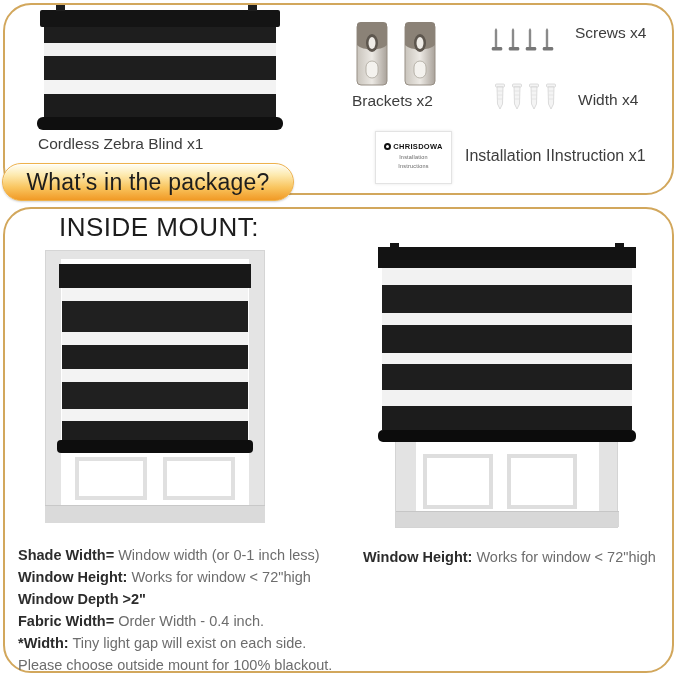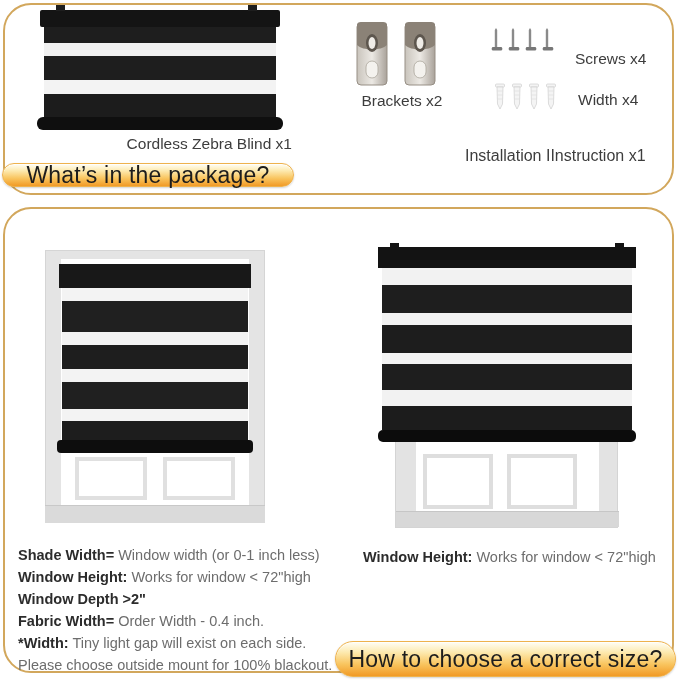--- a/index.html
+++ b/index.html
@@ -11,39 +11,39 @@
   #panel-package{left:3px;top:3px;width:671px;height:192px;}
   #panel-size{left:3px;top:207px;width:671px;height:466px;}
 
   .badge{
     position:absolute;display:flex;align-items:center;justify-content:center;
     border-radius:20px;color:#1d1d1d;font-size:23px;letter-spacing:0.2px;
     background:linear-gradient(180deg,#fffef6 0%,#fdeab0 30%,#f9c55f 65%,#f19a26 100%);
     box-shadow:inset 0 1px 0 rgba(255,255,255,0.7),0 1px 2px rgba(0,0,0,0.18);
     border:1px solid #eeb24d;box-sizing:border-box;
   }
-  #badge-package{left:2px;top:163px;width:292px;height:24px;}
+  #badge-package{left:2px;top:163px;width:292px;height:38px;}
   #badge-size{left:335px;top:641px;width:341px;height:36px;}
 
   
   .abs{position:absolute;}
   .blind-headrail{background:#141414;border-radius:2px;}
   .blind-tab{background:#1e1e1e;}
   .blind-rail{background:#0f0f0f;border-radius:6px;}
   #prod-headrail{left:40px;top:10px;width:240px;height:17px;}
   #prod-tab-l{left:56px;top:5px;width:9px;height:6px;}
   #prod-tab-r{left:248px;top:5px;width:9px;height:6px;}
   #prod-fabric{left:44px;top:27px;width:232px;height:91px;
     background:linear-gradient(180deg,#1e1e1e 0 16px,#f1f1f1 16px 29px,#1e1e1e 29px 53px,#f3f3f3 53px 67px,#1c1c1c 67px 91px);}
   #prod-rail{left:37px;top:117px;width:246px;height:13px;}
 
   .item-label{position:absolute;font-size:15.5px;color:#3d3d3d;white-space:nowrap;}
-  #label-blind{left:48px;top:135px;width:244px;text-align:right;}
-  #label-brackets{left:352px;top:92px;width:100px;text-align:center;}
-  #label-screws{left:575px;top:50px;}
+  #label-blind{left:38px;top:135px;width:244px;text-align:left;}
+  #label-brackets{left:352px;top:92px;width:100px;text-align:left;}
+  #label-screws{left:575px;top:24px;}
   #label-anchor{left:578px;top:91px;}
   #label-instruction{left:465px;top:147px;font-size:16px;}
 
   #svg-brackets{left:352px;top:20px;}
   #svg-screws{left:488px;top:26px;}
   #svg-anchors{left:492px;top:82px;}
 
   #card{
     left:375px;top:131px;width:77px;height:53px;background:#ffffff;
     border:1px solid #e3e3e3;box-shadow:0 0 3px rgba(0,0,0,0.10);box-sizing:border-box;
@@ -162,28 +162,37 @@
     </g>
     <g stroke="#dcdcdc" stroke-width="0.7">
       <path d="M5.5 9 h5 M5.5 13 h5 M5.5 17 h5"></path>
         <path d="M22.5 9 h5 M22.5 13 h5 M22.5 17 h5"></path>
       <path d="M39.5 9 h5 M39.5 13 h5 M39.5 17 h5"></path>
         <path d="M56.5 9 h5 M56.5 13 h5 M56.5 17 h5"></path>
     </g>
   </svg>
   <div class="item-label" id="label-anchor">Width x4</div>
 
+  <div class="abs" id="card">
+    <div class="card-brand">
+      <span class="card-logo"></span>
+      <span>CHRISDOWA</span>
+    </div>
+    <div class="card-small">Installation</div>
+    <div class="card-small">Instructions</div>
+  </div>
   <div class="item-label" id="label-instruction">Installation IInstruction x1</div>
 
   <div class="badge" id="badge-package">
     <span>What’s in the package?</span>
   </div>
 
   <section class="panel" id="panel-size"></section>
 
+  <div class="mount-heading" id="heading-inside">INSIDE MOUNT:</div>
 
   <div class="abs" id="win-inside">
     <div class="wi-frame"></div>
     <div class="wi-inner"></div>
     <div class="wi-pane" id="wi-pane-l"></div>
     <div class="wi-pane" id="wi-pane-r"></div>
     <div class="wi-sill"></div>
     <div id="wi-headrail"></div>
     <div id="wi-fabric"></div>
     <div id="wi-rail"></div>
@@ -209,17 +218,14 @@
     <div class="spec-line"><b>Window Depth &gt;2"</b><span></span></div>
     <div class="spec-line"><b>Fabric Width=</b><span> Order Width - 0.4 inch.</span></div>
     <div class="spec-line"><b>*Width:</b><span> Tiny light gap will exist on each side.</span></div>
     <div class="spec-line"><b></b><span>Please choose outside mount for 100% blackout.</span></div>
   </div>
 
   <div class="specs" id="specs-outside">
     <div class="spec-line"><b>Window Height:</b><span> Works for window &lt; 72"high</span></div>
   </div>
 
-  <div class="badge" id="badge-size">
-    <span>How to choose a correct size?</span>
-  </div>
 
 </div>
 
 </body></html>

